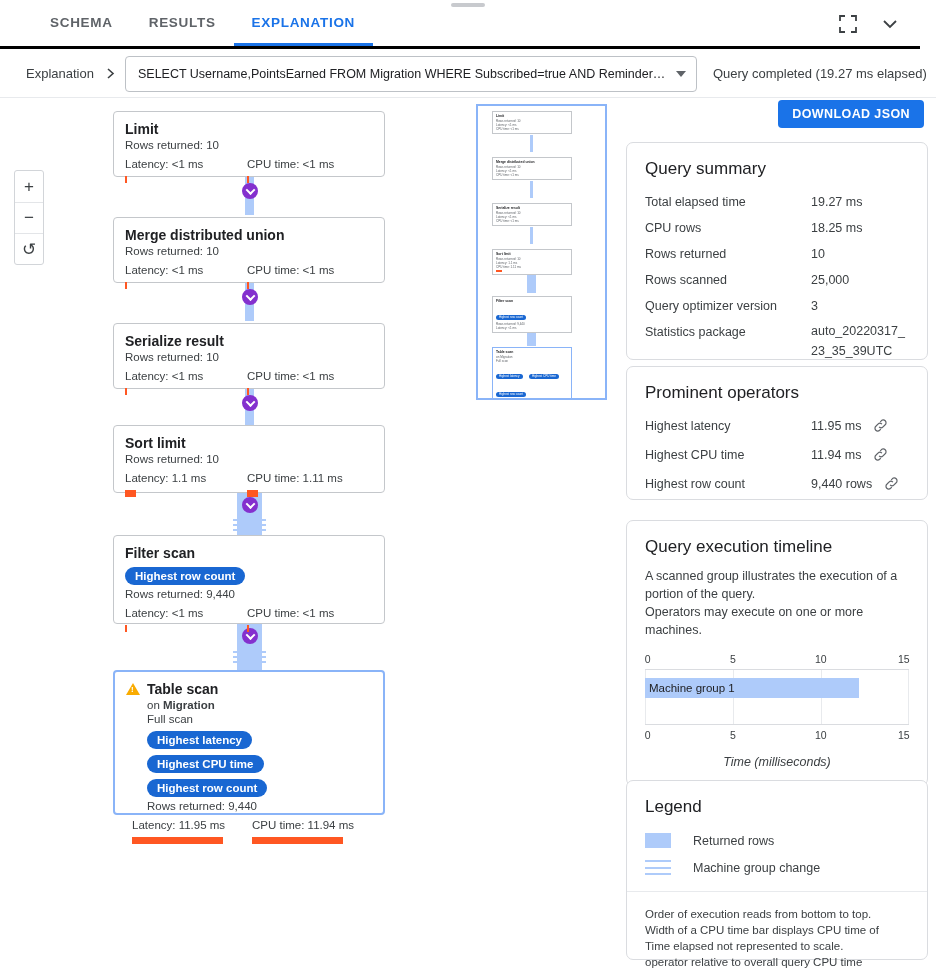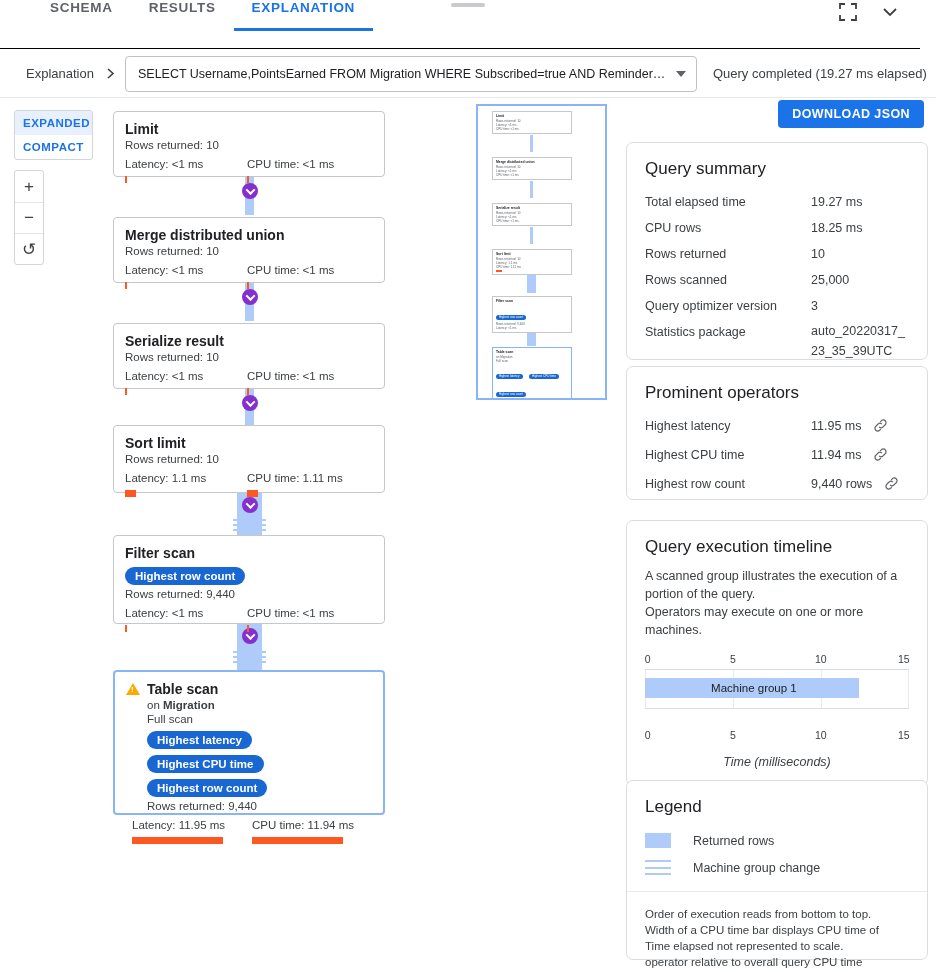--- a/index.html
+++ b/index.html
@@ -15,22 +15,22 @@
 
   
   .drag-handle {
     position: absolute; top: 3px; left: 50%; transform: translateX(-50%);
     width: 34px; height: 4px; border-radius: 2px; background: #c8cace;
   }
 
   
   .tabbar {
     position: absolute; top: 0; left: 0; width: 920px; height: 49px;
-    border-bottom: 1px solid #000000;
-    display: flex; align-items: flex-start;
+    border-bottom: 3px solid #000000;
+    display: flex; align-items: flex-end;
   }
   .tabs { display: flex; align-items: flex-end; margin-left: 32px; }
   .tab {
     padding: 0 18px 12px 18px;
     font-size: 13.5px; letter-spacing: .7px; font-weight: bold;
     color: #5f6368; cursor: pointer;
     border-bottom: 3px solid transparent;
     line-height: 16px;
   }
   .tab.active { color: #1a73e8; border-bottom-color: #1a73e8; }
@@ -138,21 +138,21 @@
   .card h2 { margin: 0; padding: 16px 18px 10px 18px; font-size: 17px; font-weight: normal; color: #202124; }
   .kv { display: flex; padding: 2px 18px 2px 18px; font-size: 12.5px; color: #3c4043; line-height: 22px; }
   .kv .k { width: 166px; }
   .kv .v { flex: 1; }
   .link-ico { display: inline-block; margin-left: 8px; vertical-align: -3px; }
   .ptext { padding: 0 18px; font-size: 12.5px; color: #3c4043; line-height: 18px; }
 
   .timeline { position: relative; margin: 14px 18px 0 18px; height: 96px; }
   .tl-axis { position: absolute; left: 0; right: 0; height: 14px; font-size: 10.5px; color: #3c4043; }
   .tl-tick { position: absolute; transform: translateX(-50%); }
-  .tl-box { position: absolute; top: 16px; left: 0; right: 0; height: 40px; border: 1px solid #dadce0; border-left: none; border-right: none; text-align: center; }
+  .tl-box { position: absolute; top: 16px; left: 0; right: 0; height: 56px; border: 1px solid #dadce0; border-left: none; border-right: none; }
   .tl-grid { position: absolute; top: 0; bottom: 0; width: 1px; background: #e8eaed; }
   .tl-bar { position: absolute; top: 8px; height: 20px; background: #aecbfa; }
   .tl-bar span { font-size: 11.5px; color: #202124; padding-left: 4px; line-height: 20px; display: block; }
   .tl-caption { text-align: center; font-size: 12.5px; font-style: italic; color: #3c4043; margin-top: 6px; }
 
   .legend-row { display: flex; align-items: center; padding: 6px 18px; font-size: 12.5px; color: #3c4043; }
   .legend-sw { width: 26px; height: 15px; background: #aecbfa; margin-right: 22px; }
   .legend-mg { width: 26px; height: 15px; margin-right: 22px; display: flex; flex-direction: column; justify-content: space-between; }
   .legend-mg i { display: block; height: 2px; background: #aecbfa; }
   .foot { padding: 10px 18px 14px 18px; font-size: 11.5px; color: #3c4043; line-height: 16px; }
@@ -192,24 +192,20 @@
           <path d="M4 2l5 4.5L4 11" fill="none" stroke="#3c4043" stroke-width="1.6"></path>
         </svg>
     </div>
     <div class="select-box">
       <span class="select-text">SELECT Username,PointsEarned FROM Migration WHERE Subscribed=true AND ReminderD...</span>
       <span class="caret"></span>
     </div>
     <div class="query-status">Query completed (19.27 ms elapsed)</div>
   </div>
 
-  <div class="viewmode">
-    <div class="sel">EXPANDED</div>
-    <div>COMPACT</div>
-  </div>
   <div class="zoomctl">
     <div>+</div>
     <div>−</div>
     <div>↺</div>
   </div>
 
   <div class="graph">
 
     <div class="edge" style="left:145px; top:72px; width:9px; height:38px;"></div>
     <div class="arrow" style="left:142px; top:78px;"></div>

